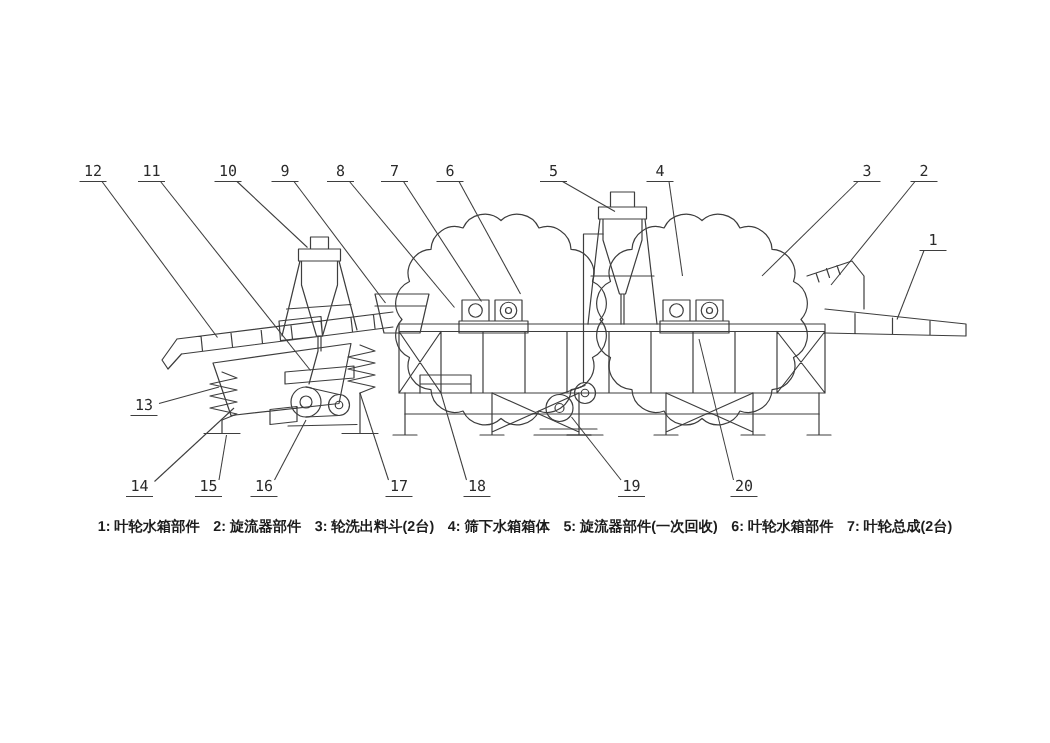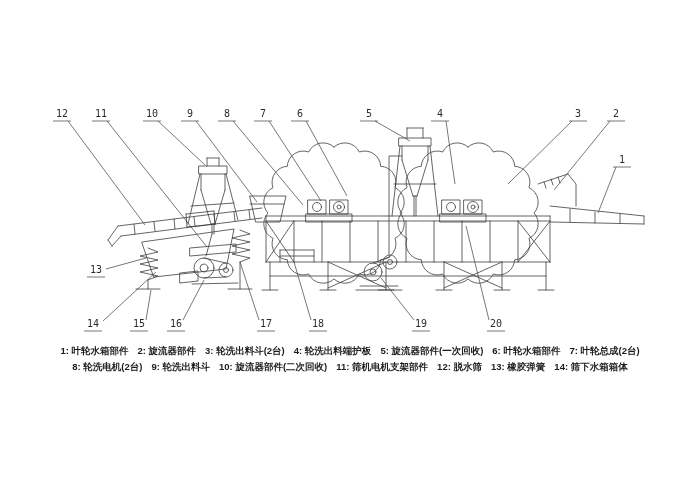--- a/index.html
+++ b/index.html
@@ -207,28 +207,19 @@
           <line x1="489" y1="320" x2="466" y2="226"></line>
         </g>
     </g>
   </svg>
 
   <div class="legend">
     <div class="legend-row">
       <span>1: 叶轮水箱部件</span>
       <span>2: 旋流器部件</span>
       <span>3: 轮洗出料斗(2台)</span>
-      <span>4: 轮洗出料端护板</span>
+      <span>4: 筛下水箱箱体</span>
       <span>5: 旋流器部件(一次回收)</span>
       <span>6: 叶轮水箱部件</span>
       <span>7: 叶轮总成(2台)</span>
     </div>
-    <div class="legend-row">
-      <span>8: 轮洗电机(2台)</span>
-      <span>9: 轮洗出料斗</span>
-      <span>10: 旋流器部件(二次回收)</span>
-      <span>11: 筛机电机支架部件</span>
-      <span>12: 脱水筛</span>
-      <span>13: 橡胶弹簧</span>
-      <span>14: 筛下水箱箱体</span>
-    </div>
   </div>
 </div>
 
 </body></html>

